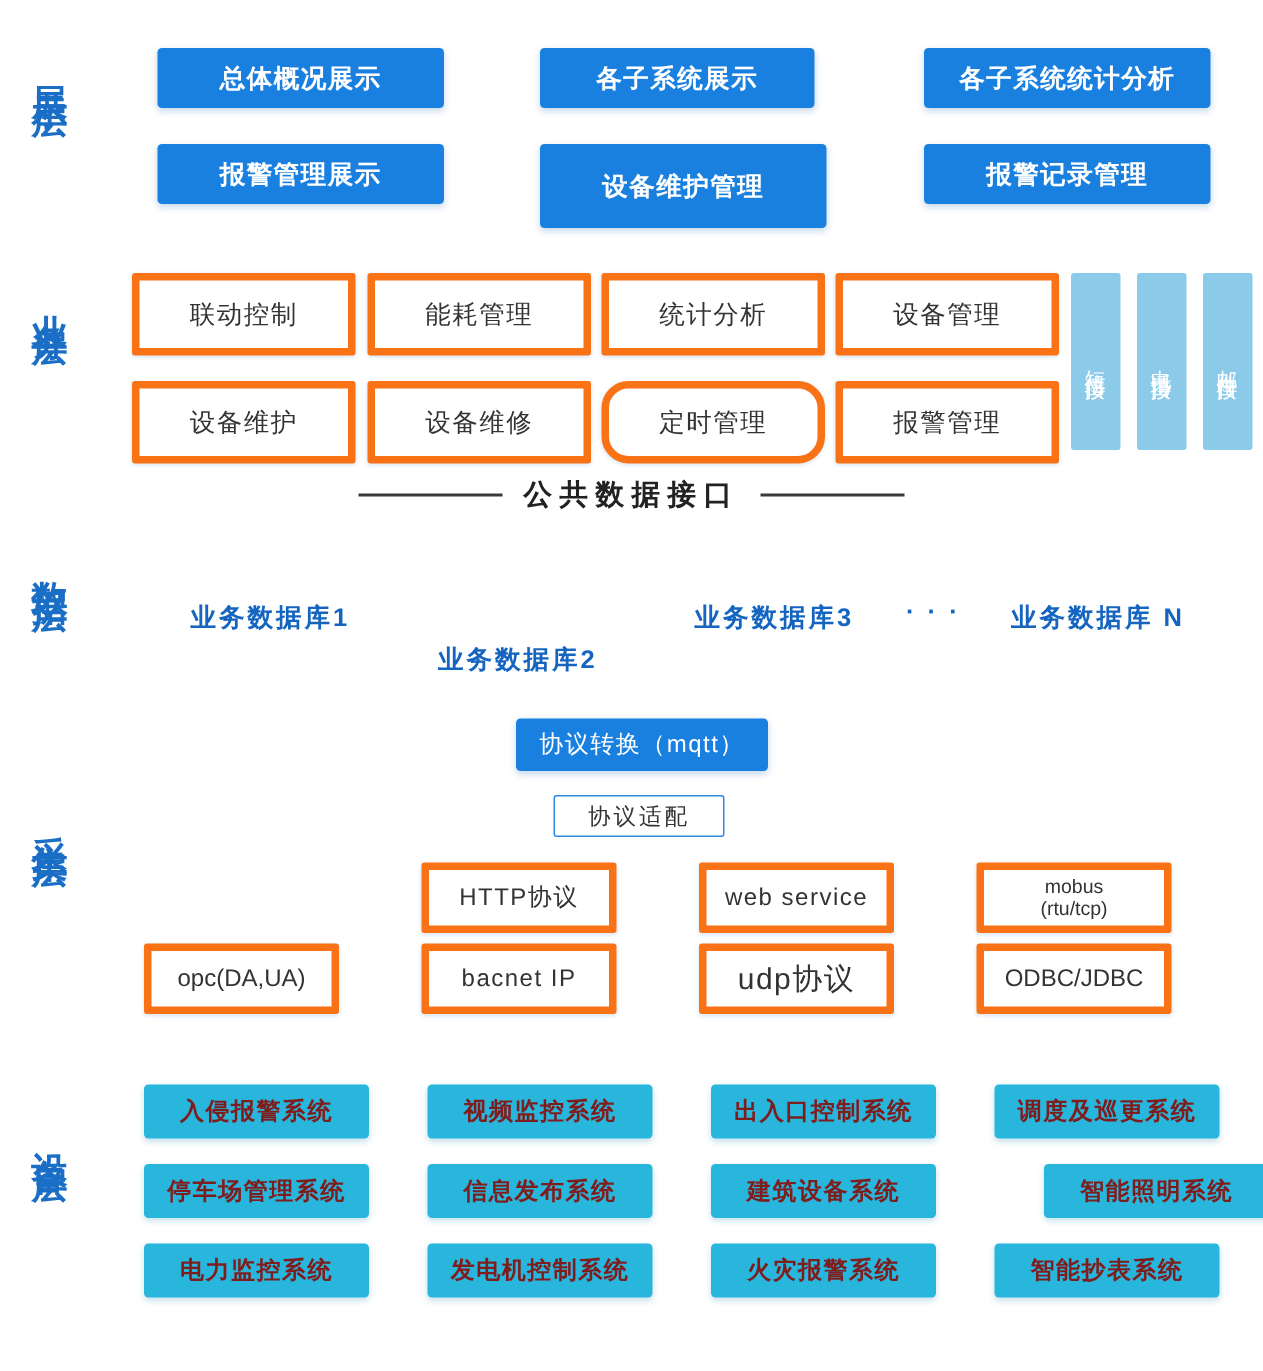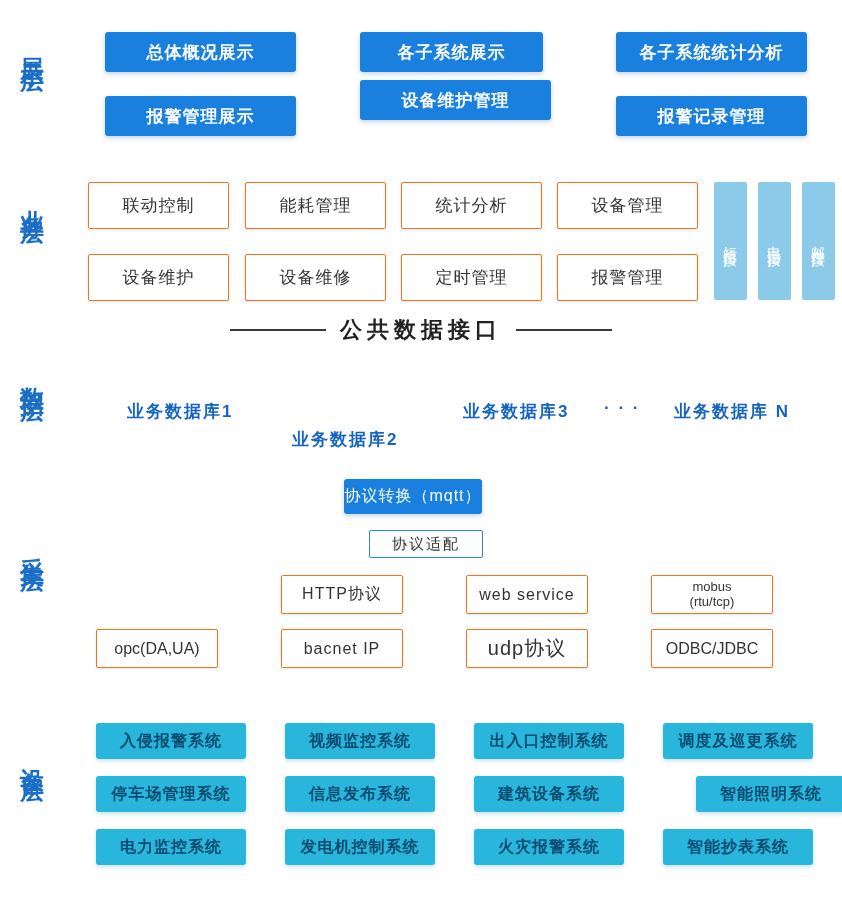--- a/index.html
+++ b/index.html
@@ -34,21 +34,21 @@
     display: flex;
     align-items: center;
     justify-content: center;
     border-radius: 3px;
     box-shadow: 0 2px 5px rgba(20, 90, 170, 0.25);
     letter-spacing: 1px;
   }
   .box {
     position: absolute;
     background: #ffffff;
-    border: 1px solid #f97316;
+    border: 5px solid #f97316;
     color: #333333;
     font-size: 17px;
     display: flex;
     align-items: center;
     justify-content: center;
     border-radius: 2px;
     box-shadow: 0 1px 3px rgba(40, 110, 190, 0.18);
     letter-spacing: 1px;
     text-align: center;
   }
@@ -83,40 +83,40 @@
     align-items: center;
     justify-content: center;
     gap: 14px;
   }
   .hline {
     width: 96px;
     height: 2px;
     background: #3a3a3a;
   }
   .common-text {
-    font-size: 22px;
+    font-size: 19px;
     font-weight: bold;
     color: #222222;
     letter-spacing: 5px;
     white-space: nowrap;
   }
   .db-label {
     position: absolute;
     font-size: 17px;
     font-weight: bold;
     color: #1565c0;
     letter-spacing: 2px;
     white-space: nowrap;
   }
   .btn-cyan {
     position: absolute;
     width: 150px;
     height: 36px;
     background: #29b6dc;
-    color: #0c4a6e;
+    color: #7f1d1d;
     font-size: 16px;
     font-weight: bold;
     display: flex;
     align-items: center;
     justify-content: center;
     border-radius: 3px;
     box-shadow: 0 2px 4px rgba(30, 140, 180, 0.25);
     letter-spacing: 1px;
   }
   .adapter-box {
@@ -139,52 +139,52 @@
 </head>
 <body>
 
 <div class="diagram">
 
   <div class="layer-label" style="top:38px;">展示层</div>
   <div class="btn-primary" style="left:105px;top:32px;width:191px;height:40px;">总体概况展示</div>
   <div class="btn-primary" style="left:360px;top:32px;width:183px;height:40px;">各子系统展示</div>
   <div class="btn-primary" style="left:616px;top:32px;width:191px;height:40px;">各子系统统计分析</div>
   <div class="btn-primary" style="left:105px;top:96px;width:191px;height:40px;">报警管理展示</div>
-  <div class="btn-primary" style="left:360px;top:80px;width:191px;height:40px;">设备维护管理</div>
+  <div class="btn-primary" style="left:360px;top:96px;width:191px;height:56px;">设备维护管理</div>
   <div class="btn-primary" style="left:616px;top:96px;width:191px;height:40px;">报警记录管理</div>
 
   <div class="layer-label" style="top:190px;">业务层</div>
   <div class="box" style="left:88px;top:182px;width:139px;height:45px;">联动控制</div>
   <div class="box" style="left:245px;top:182px;width:139px;height:45px;">能耗管理</div>
   <div class="box" style="left:401px;top:182px;width:139px;height:45px;">统计分析</div>
   <div class="box" style="left:557px;top:182px;width:139px;height:45px;">设备管理</div>
   <div class="box" style="left:88px;top:254px;width:139px;height:45px;">设备维护</div>
   <div class="box" style="left:245px;top:254px;width:139px;height:45px;">设备维修</div>
-  <div class="box" style="left:401px;top:254px;width:139px;height:45px;">定时管理</div>
+  <div class="box" style="left:401px;top:254px;width:139px;height:45px;border-radius:18px;">定时管理</div>
   <div class="box" style="left:557px;top:254px;width:139px;height:45px;">报警管理</div>
 
   <div class="iface-tab" style="left:714px;top:182px;">短信接口</div>
   <div class="iface-tab" style="left:758px;top:182px;">电话接口</div>
   <div class="iface-tab" style="left:802px;top:182px;">邮件接口</div>
 
   <div class="common-row">
     <div class="hline"></div>
     <div class="common-text">公共数据接口</div>
     <div class="hline"></div>
   </div>
 
   <div class="layer-label" style="top:368px;">数据层</div>
   <div class="db-label" style="left:127px;top:400px;">业务数据库1</div>
   <div class="db-label" style="left:292px;top:400px;margin-top:28px;">业务数据库2</div>
   <div class="db-label" style="left:463px;top:400px;">业务数据库3</div>
   <div class="db-label" style="left:604px;top:398px;">· · ·</div>
   <div class="db-label" style="left:674px;top:400px;">业务数据库 N</div>
 
   <div class="layer-label" style="top:538px;">采集层</div>
-  <div class="btn-primary" style="left:344px;top:479px;width:138px;height:35px;font-size:16px;font-weight:normal;">协议转换（mqtt）</div>
+  <div class="btn-primary" style="left:344px;top:479px;width:168px;height:35px;font-size:16px;font-weight:normal;">协议转换（mqtt）</div>
   <div class="adapter-box">协议适配</div>
 
   <div class="box" style="left:281px;top:575px;width:120px;height:37px;font-size:16px;">HTTP协议</div>
   <div class="box" style="left:466px;top:575px;width:120px;height:37px;font-size:16px;">web service</div>
   <div class="box small" style="left:651px;top:575px;width:120px;height:37px;">mobus
 (rtu/tcp)</div>
   <div class="box" style="left:96px;top:629px;width:120px;height:37px;font-size:16px;letter-spacing:0;">opc(DA,UA)</div>
   <div class="box" style="left:281px;top:629px;width:120px;height:37px;font-size:16px;">bacnet IP</div>
   <div class="box" style="left:466px;top:629px;width:120px;height:37px;font-size:20px;">udp协议</div>
   <div class="box" style="left:651px;top:629px;width:120px;height:37px;font-size:16px;letter-spacing:0;">ODBC/JDBC</div>

